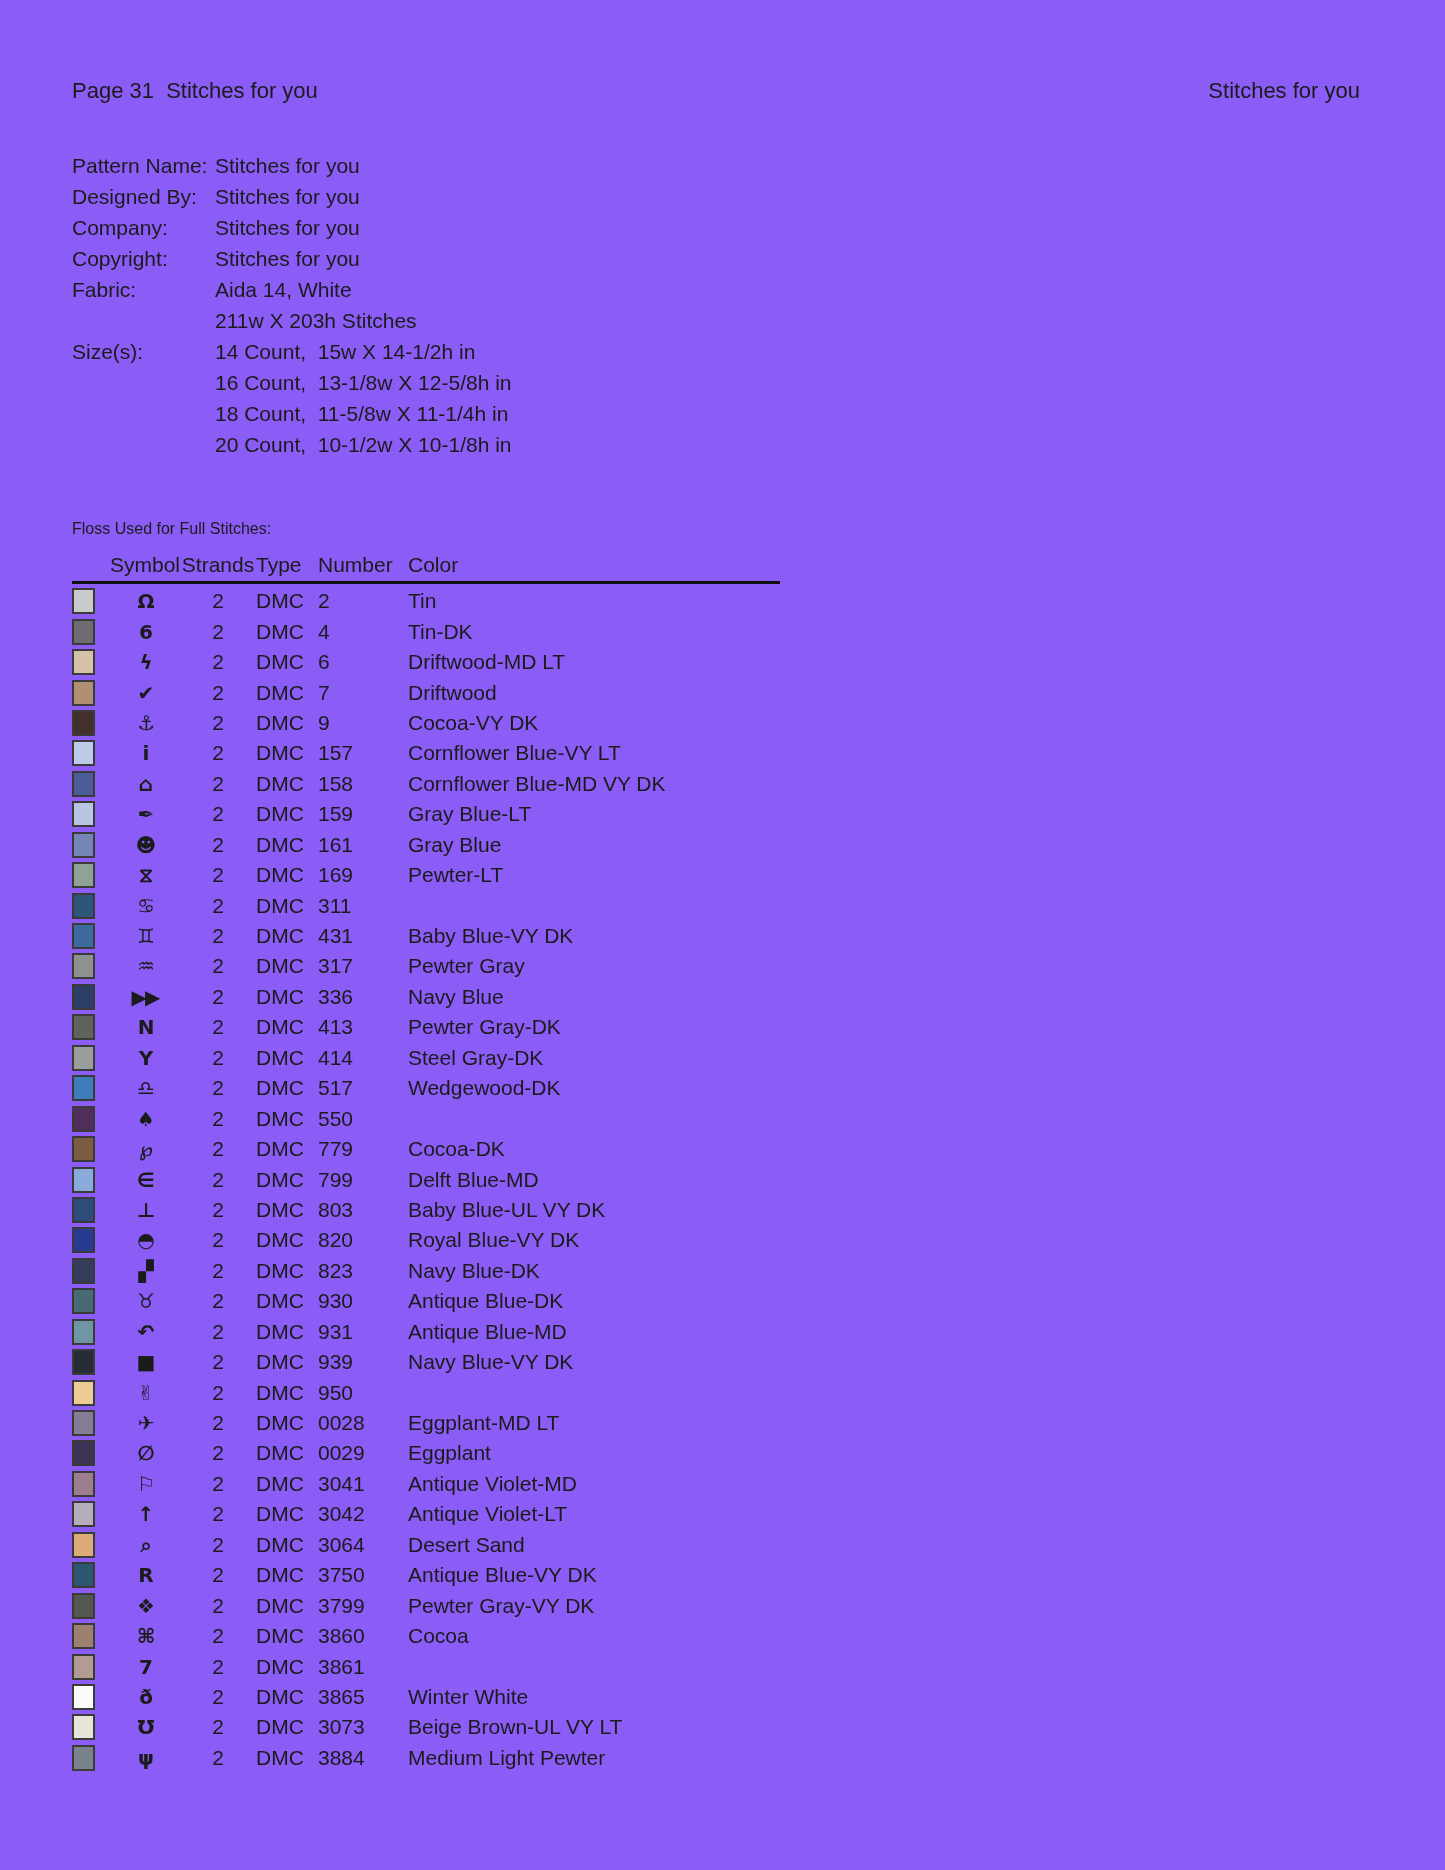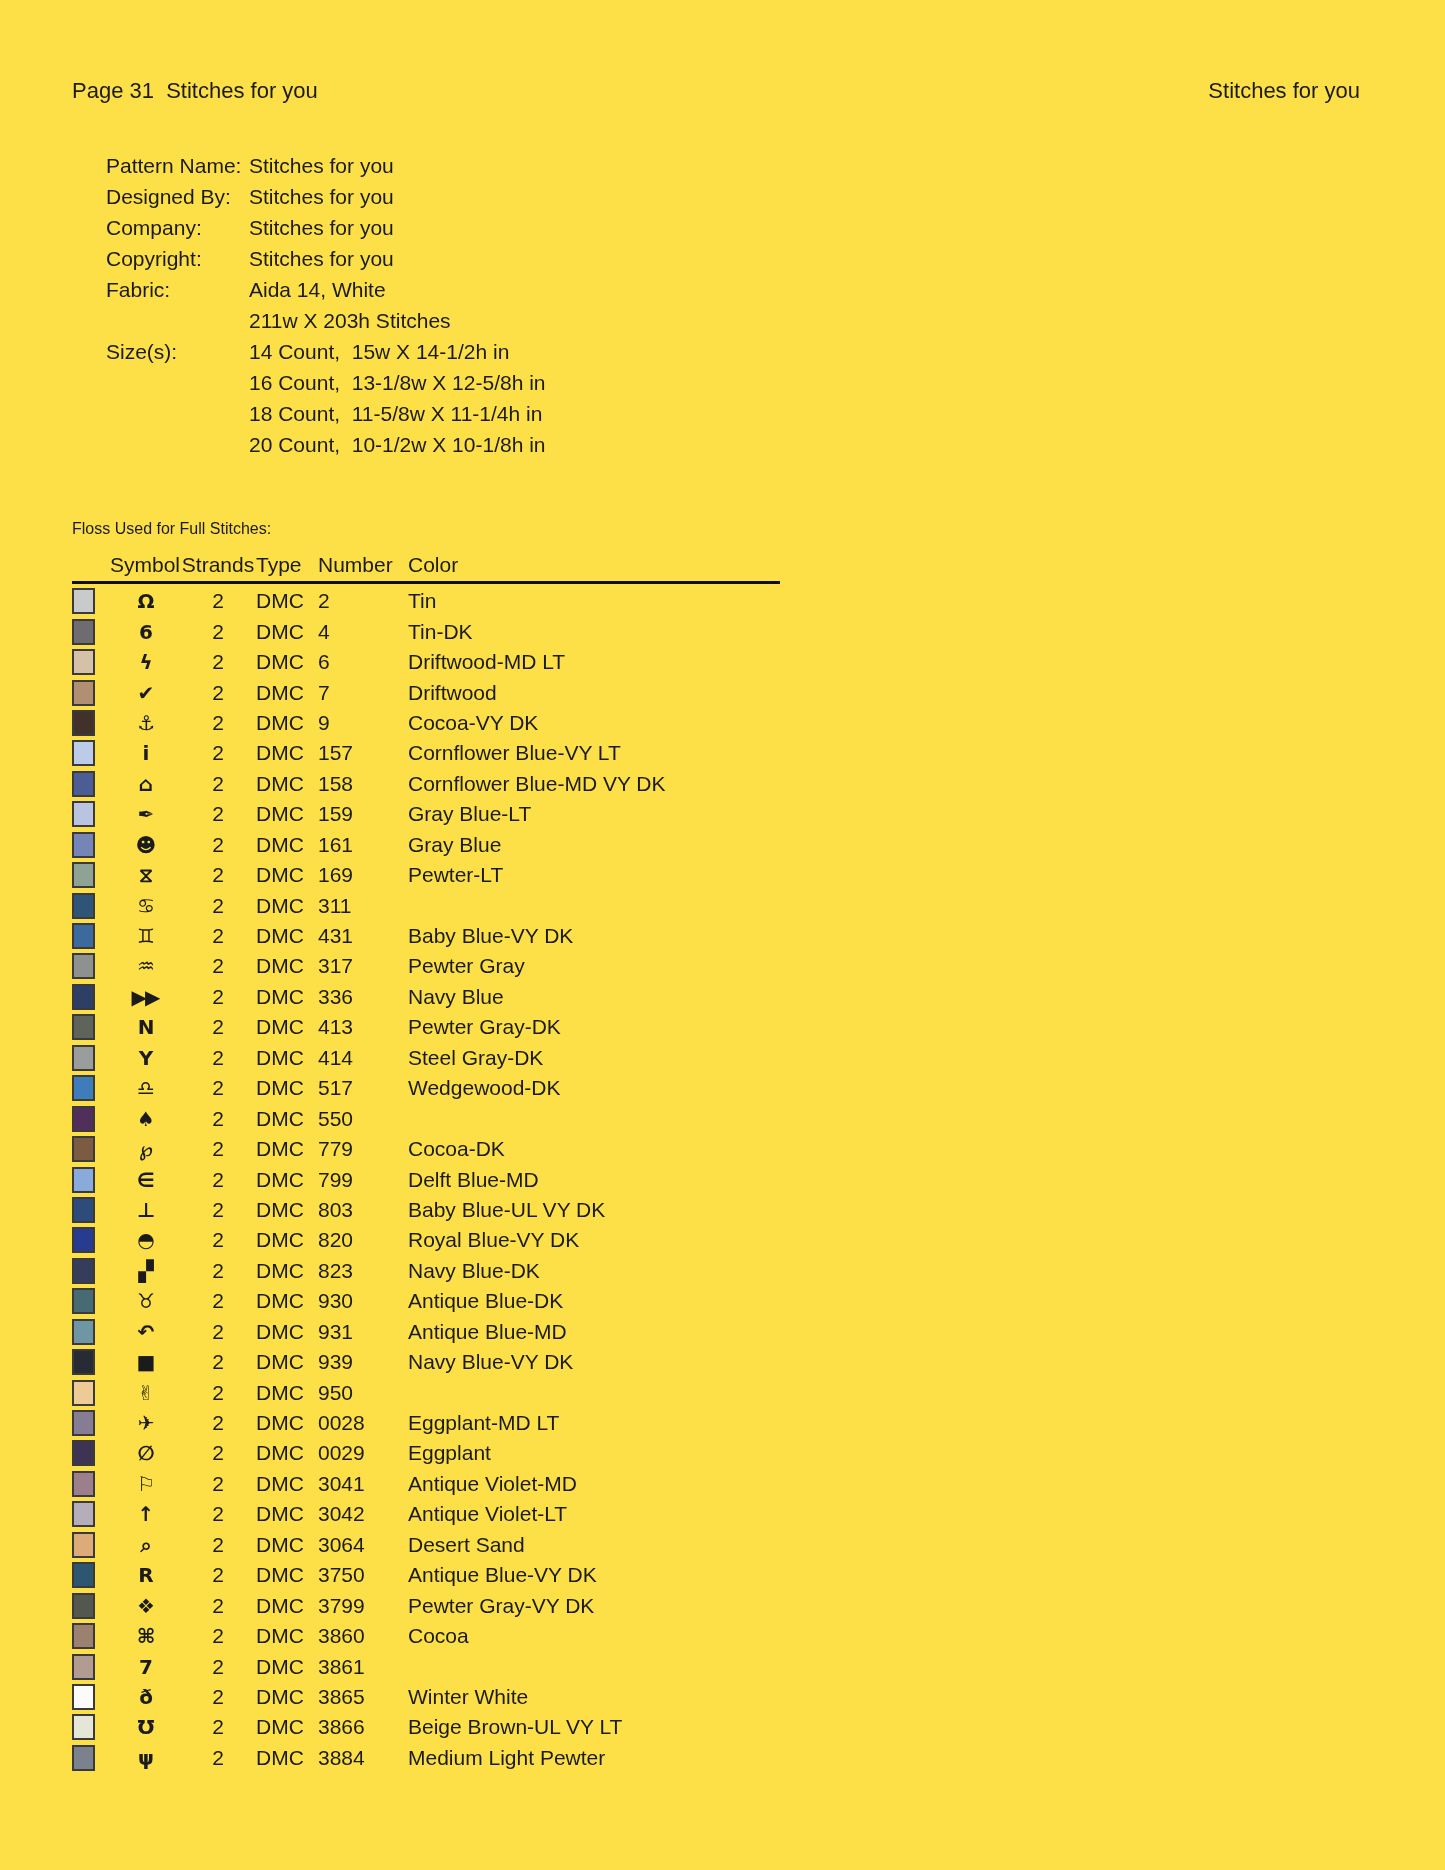--- a/index.html
+++ b/index.html
@@ -1,36 +1,36 @@
 <!DOCTYPE html>
 <html><head>
 <meta charset="utf-8">
 <style>
   html,body{margin:0;padding:0;background:#ffffff;}
   .page{
     position:relative;
     width:1445px;height:1870px;
-    background:#fde047;
+    background:#8b5cf6;
     color:#1b1b1b;
     font-family:"Liberation Sans", sans-serif;
     font-size:21px;
     overflow:hidden;
   }
   .hdr{
     position:absolute;top:78px;left:72px;right:85px;
     display:flex;justify-content:space-between;
     font-size:22px;
   }
   .hdr span{white-space:pre;}
   .info{
     position:absolute;top:150px;left:72px;width:760px;
   }
   .info-row{
     display:grid;grid-template-columns:143px 1fr;
-    height:31px;line-height:31px;margin-left:34px;
+    height:31px;line-height:31px;
   }
   .info-row span{white-space:pre;}
   .floss-title{
     position:absolute;top:520px;left:72px;font-size:16px;
   }
   .tbl-grid{
     display:grid;
     grid-template-columns:38px 70px 76px 62px 90px 1fr;
     align-items:center;
   }
@@ -535,21 +535,21 @@
       <div class="cell">Winter White</div>
     </div>
 
     <div class="floss-row tbl-grid">
       <div>
           <div class="swatch" style="background: rgb(229, 230, 216);"></div>
         </div>
       <div class="sym">Ʊ</div>
       <div class="cell c-center">2</div>
       <div class="cell">DMC</div>
-      <div class="cell">3866</div>
+      <div class="cell">3073</div>
       <div class="cell">Beige Brown-UL VY LT</div>
     </div>
 
     <div class="floss-row tbl-grid">
       <div>
           <div class="swatch" style="background: rgb(122, 130, 142);"></div>
         </div>
       <div class="sym">ψ</div>
       <div class="cell c-center">2</div>
       <div class="cell">DMC</div>

